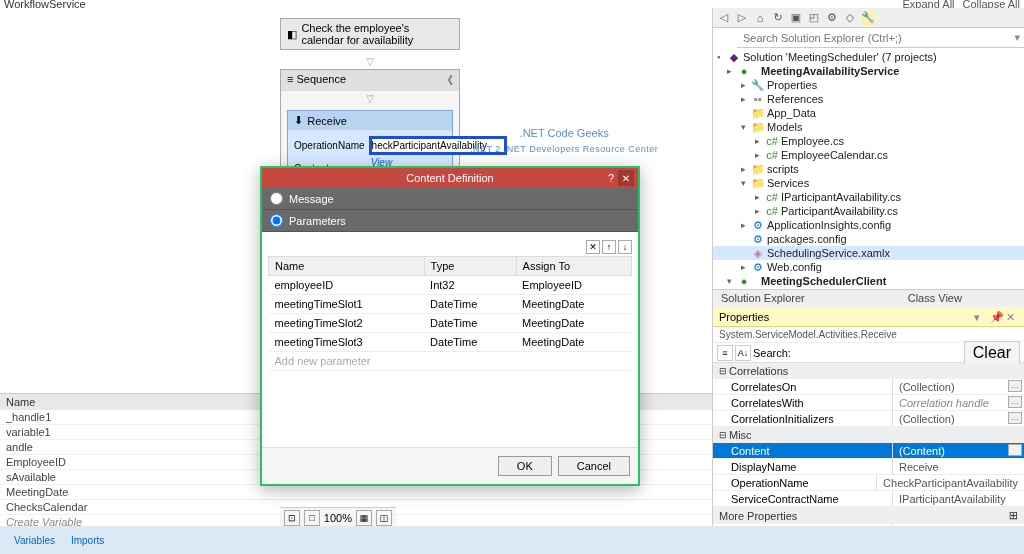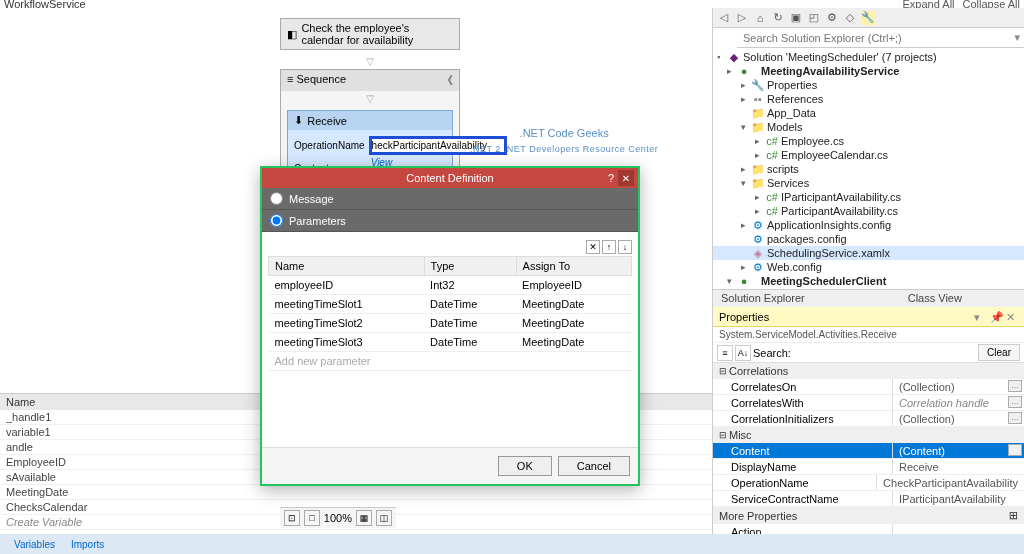--- a/index.html
+++ b/index.html
@@ -44,21 +44,21 @@
 
 
 .props-panel { background: #fff; display: flex; flex-direction: column; height: 235px; }
 .props-title { height: 20px; background: #fff9c4; border-bottom: 1px solid #e0d870; display: flex; align-items: center; justify-content: space-between; padding: 0 6px; font-size: 11px; }
 .props-title .right { display: flex; gap: 4px; }
 .props-title .ic { width: 12px; height: 12px; color: #888; }
 .props-obj { height: 16px; padding: 2px 6px; color: #555; font-size: 10px; border-bottom: 1px solid #eee; }
 .props-toolbar { height: 20px; display: flex; align-items: center; border-bottom: 1px solid #ddd; padding: 0 4px; gap: 2px; }
 .props-toolbar .tb-ic { width: 16px; height: 16px; border: 1px solid #ccc; display: inline-flex; align-items: center; justify-content: center; font-size: 9px; }
 .props-toolbar input { flex: 1; border: none; outline: none; padding: 2px 4px; font-size: 11px; }
-.props-toolbar .clear { padding: 2px 8px; border: 1px solid #ccc; background: #f5f5f5; font-size: 10px; }
+.props-toolbar .clear { padding: 2px 8px; border: 1px solid #ccc; background: #f5f5f5; font-size: 16px; }
 .props-grid { flex: 1; overflow: auto; }
 .props-cat { background: #efefef; padding: 2px 6px; font-size: 11px; color: #333; display: flex; align-items: center; }
 .props-cat .exp { width: 10px; font-size: 9px; }
 .props-row { display: flex; height: 16px; border-bottom: 1px solid #eee; }
 .props-row.sel { background: #0078d7; color: #fff; }
 .props-name { width: 180px; padding: 2px 6px 2px 18px; border-right: 1px solid #ddd; }
 .props-val { flex: 1; padding: 2px 6px; color: #555; position: relative; }
 .props-row.sel .props-val { color: #fff; }
 .props-val .italic { font-style: italic; color: #888; }
 .props-val .dots { position: absolute; right: 2px; top: 1px; width: 14px; height: 12px; border: 1px solid #aaa; background: #f0f0f0; font-size: 8px; text-align: center; line-height: 10px; }
@@ -107,21 +107,21 @@
 .vars-panel { position: absolute; bottom: 12px; left: 0; width: 712px; border-top: 1px solid #ccc; background: #fff; }
 .vars-header { background: #e8e8e8; padding: 2px 6px; font-size: 11px; color: #333; }
 .vars-row { padding: 1px 6px; font-size: 11px; color: #444; border-bottom: 1px solid #f0f0f0; }
 .vars-row.italic { font-style: italic; color: #888; }
 
 
 .bottom-grid { position: absolute; bottom: 100px; left: 0; width: 712px; display: flex; border-top: 1px solid #ccc; }
 .bottom-grid .cell { flex: 1; padding: 3px 6px; border-right: 1px solid #ddd; font-size: 11px; }
 
 
-.status-bar { position: absolute; bottom: 0; left: 0; right: 0; height: 20px; background: #dde8f5; display: flex; align-items: center; padding: 0 6px; }
+.status-bar { position: absolute; bottom: 0; left: 0; right: 0; height: 28px; background: #dde8f5; display: flex; align-items: center; padding: 0 6px; }
 .status-bar .tab { padding: 0 8px; font-size: 10px; color: #0066cc; }
 
 
 .zoom-bar { position: absolute; bottom: 14px; right: 316px; display: flex; align-items: center; gap: 4px; background: #f5f5f5; padding: 2px 4px; border-top: 1px solid #ccc; }
 .zoom-bar .z { width: 16px; height: 16px; border: 1px solid #aaa; display: flex; align-items: center; justify-content: center; font-size: 9px; }
 </style>
 </head>
 <body>
 
 <div class="top-bar">

